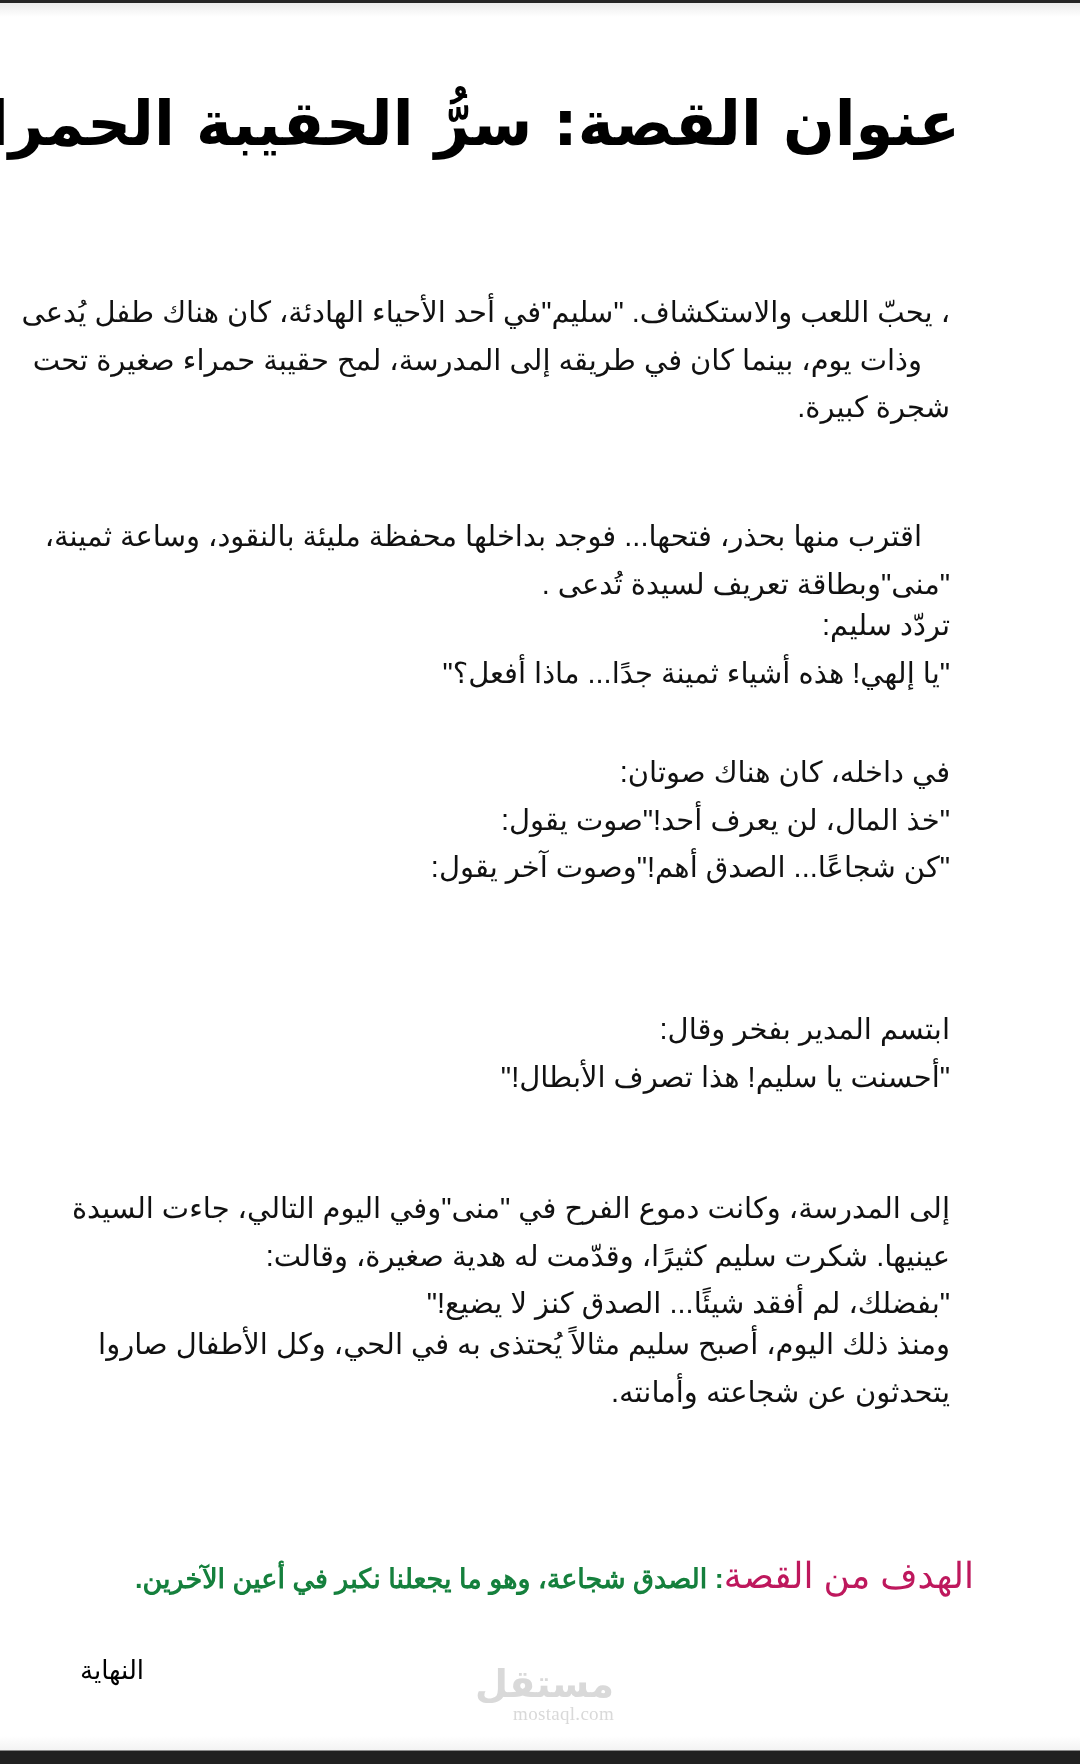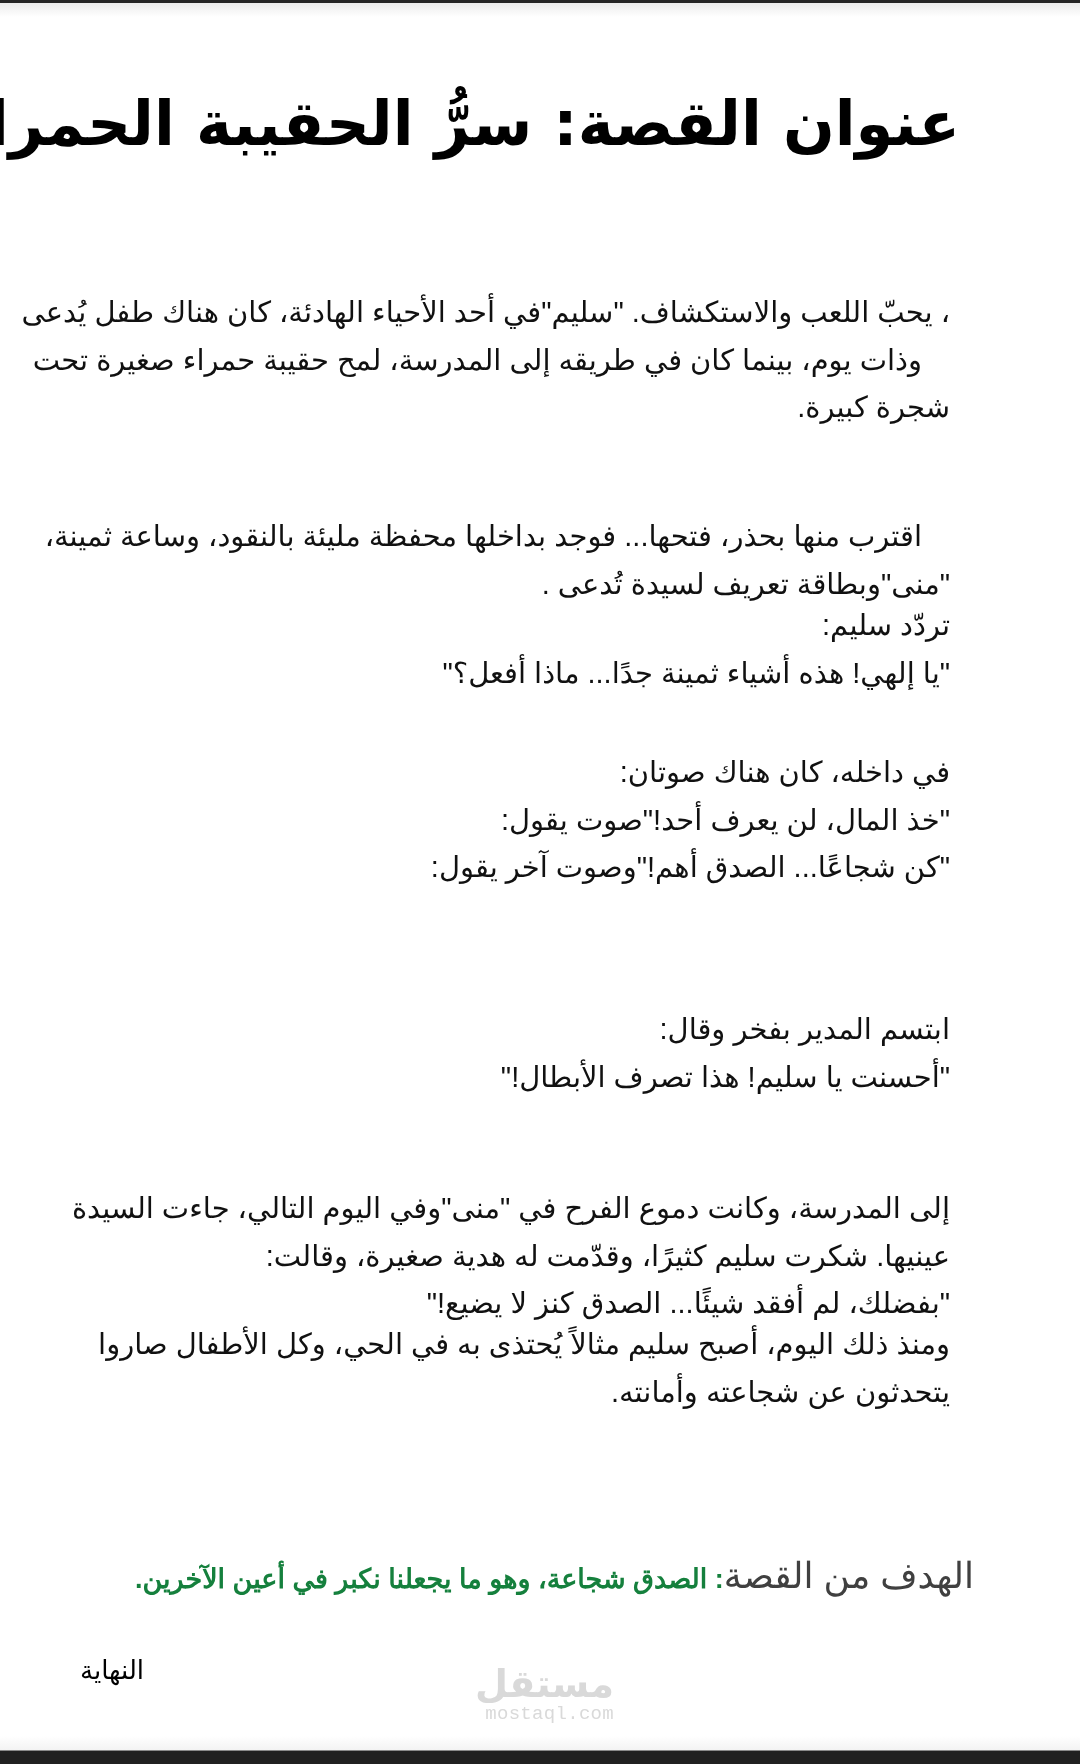--- a/index.html
+++ b/index.html
@@ -78,21 +78,21 @@
       right: 6px;
       top: 1552px;
       width: 900px;
       white-space: nowrap;
       text-align: right;
       line-height: 48px;
     }
     .goal-label {
       font-family: "Liberation Sans", sans-serif;
       font-size: 36px;
-      color: #404040;
+      color: #be185d;
     }
     .goal-text {
       font-family: Liberation Sans, sans-serif;
       font-weight: bold;
       font-size: 27px;
       color: #15803d;
     }
     .the-end {
       position: absolute;
       left: 0;
@@ -116,21 +116,21 @@
     .watermark .wm-ar {
       display: block;
       font-family: "DejaVu Sans", sans-serif;
       font-weight: bold;
       font-size: 38px;
       line-height: 40px;
       direction: rtl;
     }
     .watermark .wm-en {
       display: block;
-      font-family: Liberation Mono, monospace;
+      font-family: Liberation Serif, serif;
       font-size: 19px;
       line-height: 20px;
       letter-spacing: 0.3px;
     }
   </style>
 </head>
 <body>
 
 <div class="top-bar"></div>
 <div class="top-shadow"></div>

